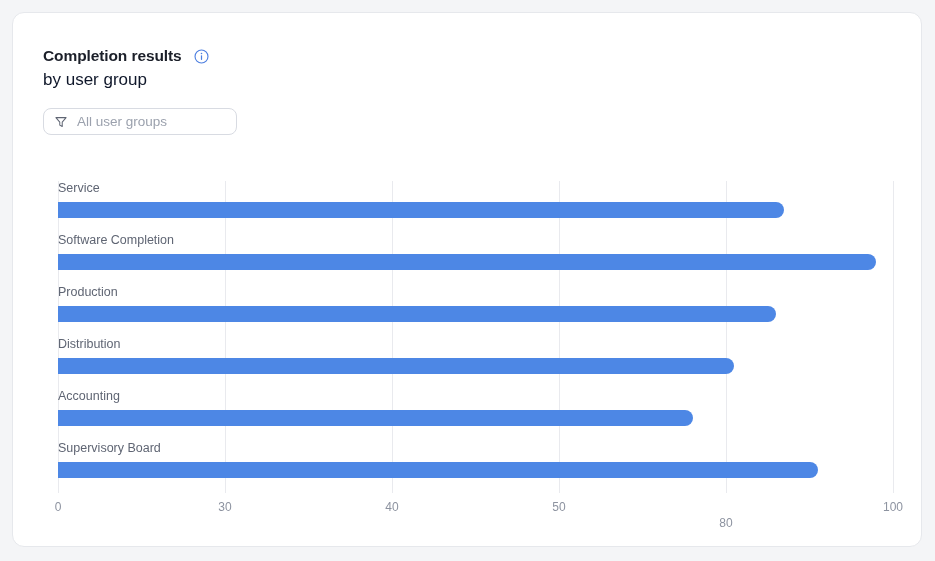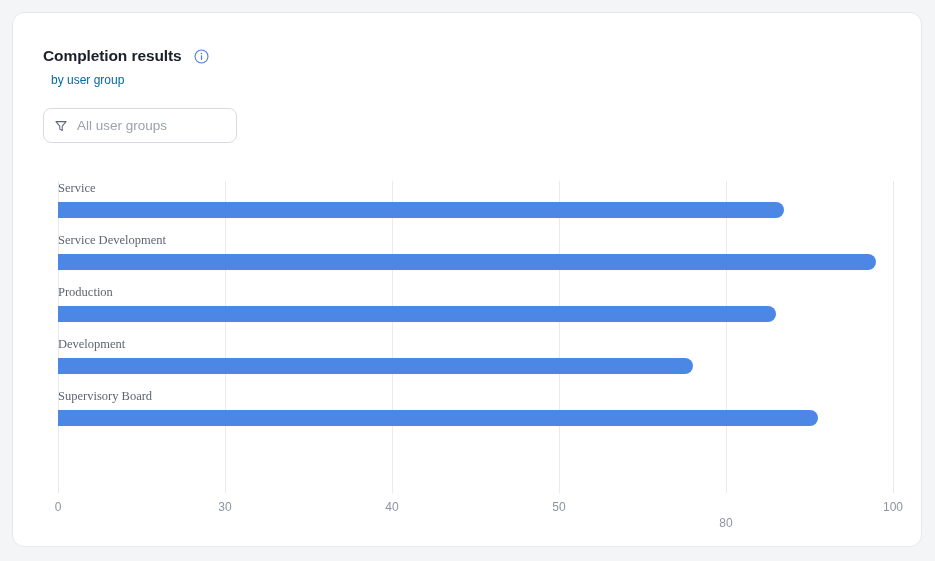--- a/index.html
+++ b/index.html
@@ -52,32 +52,31 @@
     display: inline-flex;
     align-items: center;
     justify-content: center;
     width: 15px;
     height: 15px;
     cursor: pointer;
   }
 
   .subtitle {
     margin-top: 5px;
-    font-size: 12px;
-    color: #0369a1;
+    font-size: 17px;
+    color: #0f172a;
     line-height: 18px;
-    margin-left: 8px;
   }
 
   .filter-box {
     position: absolute;
     left: 30px;
     top: 95px;
     width: 194px;
-    height: 35px;
+    height: 27px;
     box-sizing: border-box;
     border: 1px solid #d8dbe2;
     border-radius: 8px;
     background: #fff;
     display: flex;
     align-items: center;
     padding: 0 10px;
     gap: 9px;
     cursor: pointer;
   }
@@ -132,21 +131,20 @@
   .rows {
     position: absolute;
     left: 0;
     top: 0;
     width: 100%;
   }
 
   .row {
     position: relative;
     height: 52px;
-    font-family: Liberation Serif, serif;
   }
 
   .row-label {
     position: absolute;
     left: 0;
     top: 13px;
     font-size: 12.5px;
     color: #5f6573;
     line-height: 14px;
     white-space: nowrap;
@@ -225,33 +223,39 @@
           <div class="gridline" style="left: 835px;"></div>
         </div>
       <div class="rows">
           <div class="row">
             <div class="row-label">Service</div>
             <div class="bar-track">
               <div class="bar" style="width: 726.45px; background: rgb(77, 135, 229);"></div>
             </div>
           </div>
           <div class="row">
-            <div class="row-label">Service Development</div>
+            <div class="row-label">Software Completion</div>
             <div class="bar-track">
               <div class="bar" style="width: 818.3px; background: rgb(77, 135, 229);"></div>
             </div>
           </div>
           <div class="row">
             <div class="row-label">Production</div>
             <div class="bar-track">
               <div class="bar" style="width: 718.1px; background: rgb(77, 135, 229);"></div>
             </div>
           </div>
           <div class="row">
-            <div class="row-label">Development</div>
+            <div class="row-label">Distribution</div>
+            <div class="bar-track">
+              <div class="bar" style="width: 676.35px; background: rgb(77, 135, 229);"></div>
+            </div>
+          </div>
+          <div class="row">
+            <div class="row-label">Accounting</div>
             <div class="bar-track">
               <div class="bar" style="width: 634.6px; background: rgb(77, 135, 229);"></div>
             </div>
           </div>
           <div class="row">
             <div class="row-label">Supervisory Board</div>
             <div class="bar-track">
               <div class="bar" style="width: 759.85px; background: rgb(77, 135, 229);"></div>
             </div>
           </div>

